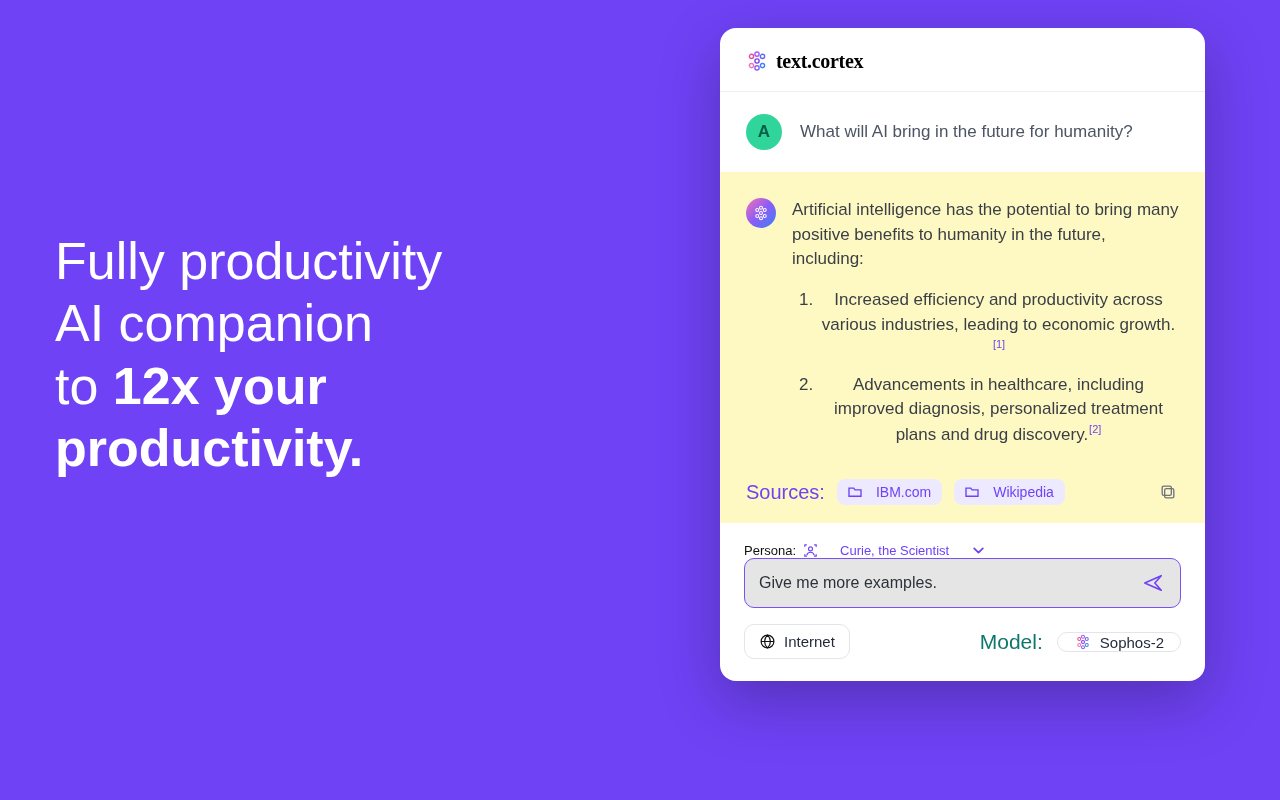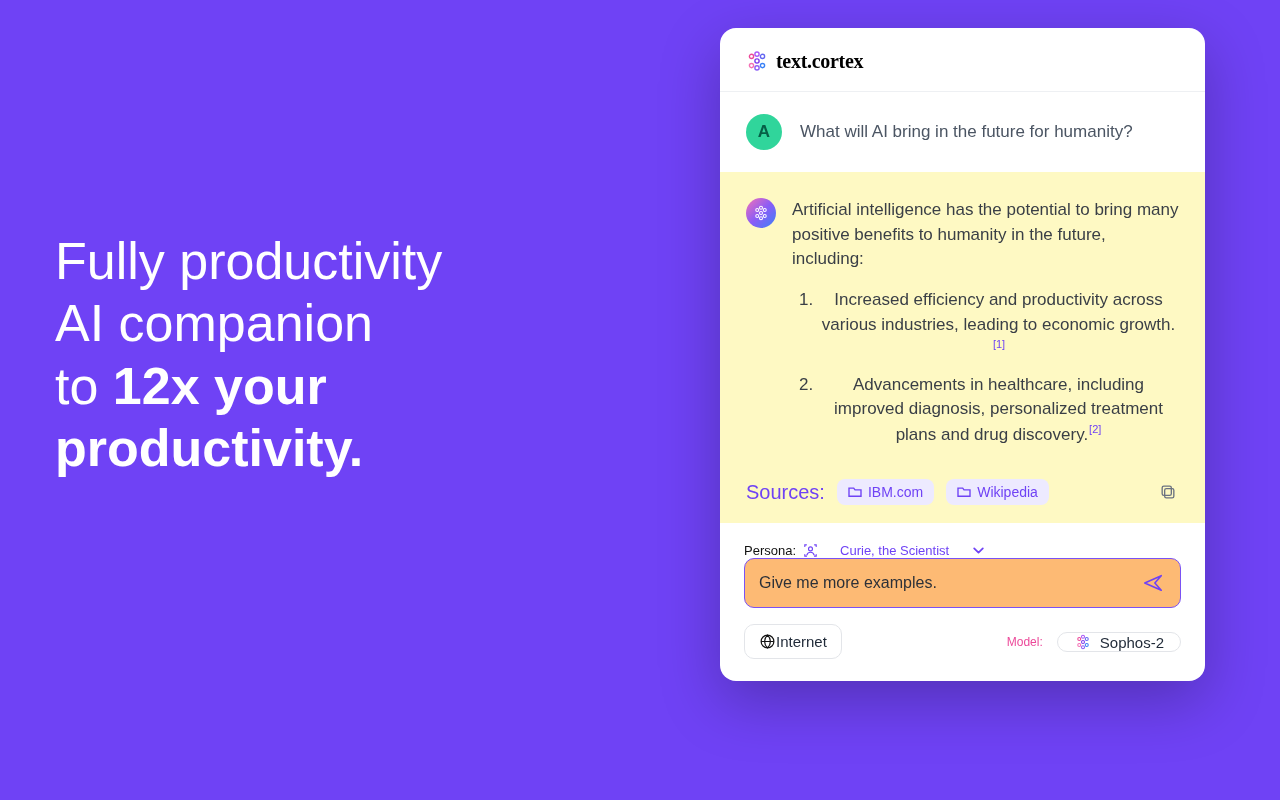--- a/index.html
+++ b/index.html
@@ -117,21 +117,21 @@
     align-items: center;
     gap: 12px;
   }
   .sources-label {
     color: #6f42f5;
     font-size: 20px;
   }
   .source-chip {
     display: inline-flex;
     align-items: center;
-    gap: 6px;
+    gap: 14px;
     background: #edeaff;
     color: #6f42f5;
     font-size: 14px;
     padding: 5px 11px;
     border-radius: 8px;
     cursor: pointer;
   }
   .src-ico { width: 14px; height: 12px; fill: none; stroke: #6f42f5; stroke-width: 1.6; }
   .copy-btn {
     margin-left: auto;
@@ -161,21 +161,21 @@
   }
   .persona-select svg { width: 13px; height: 13px; }
 
   .input-wrap {
     border: 1.5px solid #7a52f4;
     border-radius: 10px;
     height: 50px;
     display: flex;
     align-items: center;
     padding: 0 14px;
-    background: #fdba74;
+    background: #e5e5e5;
   }
   .text-input {
     flex: 1;
     border: none;
     outline: none;
     font-size: 16px;
     color: #2d3138;
     background: transparent;
   }
   .send-btn {
@@ -187,31 +187,32 @@
 
   .footer-bottom {
     margin-top: 16px;
     display: flex;
     align-items: center;
     gap: 14px;
   }
   .pill {
     display: inline-flex;
     align-items: center;
+    gap: 8px;
     border: 1px solid #e3e5e9;
     border-radius: 10px;
     padding: 8px 14px;
     font-size: 15px;
     color: #1f2937;
     cursor: pointer;
   }
   .model-label {
     margin-left: auto;
-    color: #ec4899;
-    font-size: 12px;
+    color: #0f766e;
+    font-size: 21px;
   }
   .model-pill {
     display: inline-flex;
     align-items: flex-end;
     gap: 8px;
     border: 1px solid #e3e5e9;
     border-radius: 10px;
     padding: 0 16px;
     font-size: 15px;
     color: #1f2937;

